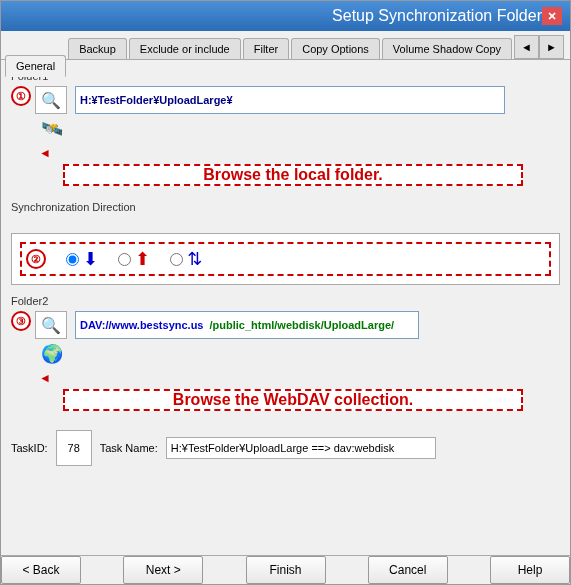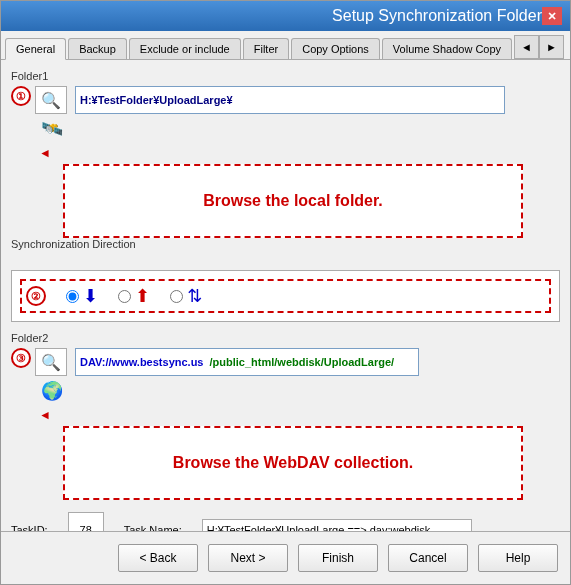--- a/index.html
+++ b/index.html
@@ -68,21 +68,21 @@
       cursor: pointer;
       font-size: 11px;
       margin-right: 2px;
       border-radius: 3px 3px 0 0;
     }
     .tab.active {
       background: #f0f0f0;
       border-bottom: 1px solid #f0f0f0;
       z-index: 1;
       position: relative;
-      top: 1px;
+      top: 18px;
     }
     .tab-arrow {
       padding: 3px 6px;
       border: 1px solid #aaa;
       background: #e0e0e0;
       cursor: pointer;
       font-size: 11px;
       height: 24px;
       display: flex;
       align-items: center;
@@ -134,22 +134,22 @@
       height: 28px;
       border: 1px solid #7a9fc5;
       background: white;
       padding: 2px 4px;
       font-size: 11px;
       color: #000080;
     }
     .hint-box {
       border: 2px dashed #cc0000;
       background: white;
-      padding: 26px;
-      margin: 4px 0 0 26px;
+      padding: 0;
+      margin: 4px 0 15px 26px;
       font-size: 16px;
       color: #cc0000;
       font-weight: bold;
       text-align: center;
       width: 460px;
     }
     .sync-direction-label {
       font-size: 11px;
       color: #333;
       margin-bottom: 20px;
@@ -188,21 +188,21 @@
       color: #cc0000;
       font-size: 18px;
     }
     .both-arrow-icon {
       color: #0000cc;
       font-size: 18px;
     }
     .bottom-row {
       display: flex;
       align-items: center;
-      gap: 20px;
+      gap: 8px;
       margin-top: 8px;
       padding: 4px 0;
     }
     .taskid-label {
       font-size: 11px;
     }
     .taskid-input {
       width: 36px;
       height: 36px;
       border: 1px solid #aaa;
@@ -215,24 +215,24 @@
     .taskname-input {
       width: 270px;
       height: 22px;
       border: 1px solid #aaa;
       font-size: 11px;
       padding: 2px 4px;
     }
     .footer {
       background: #f0f0f0;
       border-top: 1px solid #aaa;
-      padding: 12px;
-      display: flex;
-      justify-content: flex-end;
-      gap: 10px;
+      padding: 0;
+      display: flex;
+      justify-content: space-between;
+      gap: 1px;
       flex-shrink: 0;
     }
     .footer-btn {
       width: 80px;
       height: 28px;
       border: 1px solid #999;
       background: linear-gradient(to bottom, #fdfdfd, #e8e8e8);
       cursor: pointer;
       font-size: 12px;
       border-radius: 2px;

